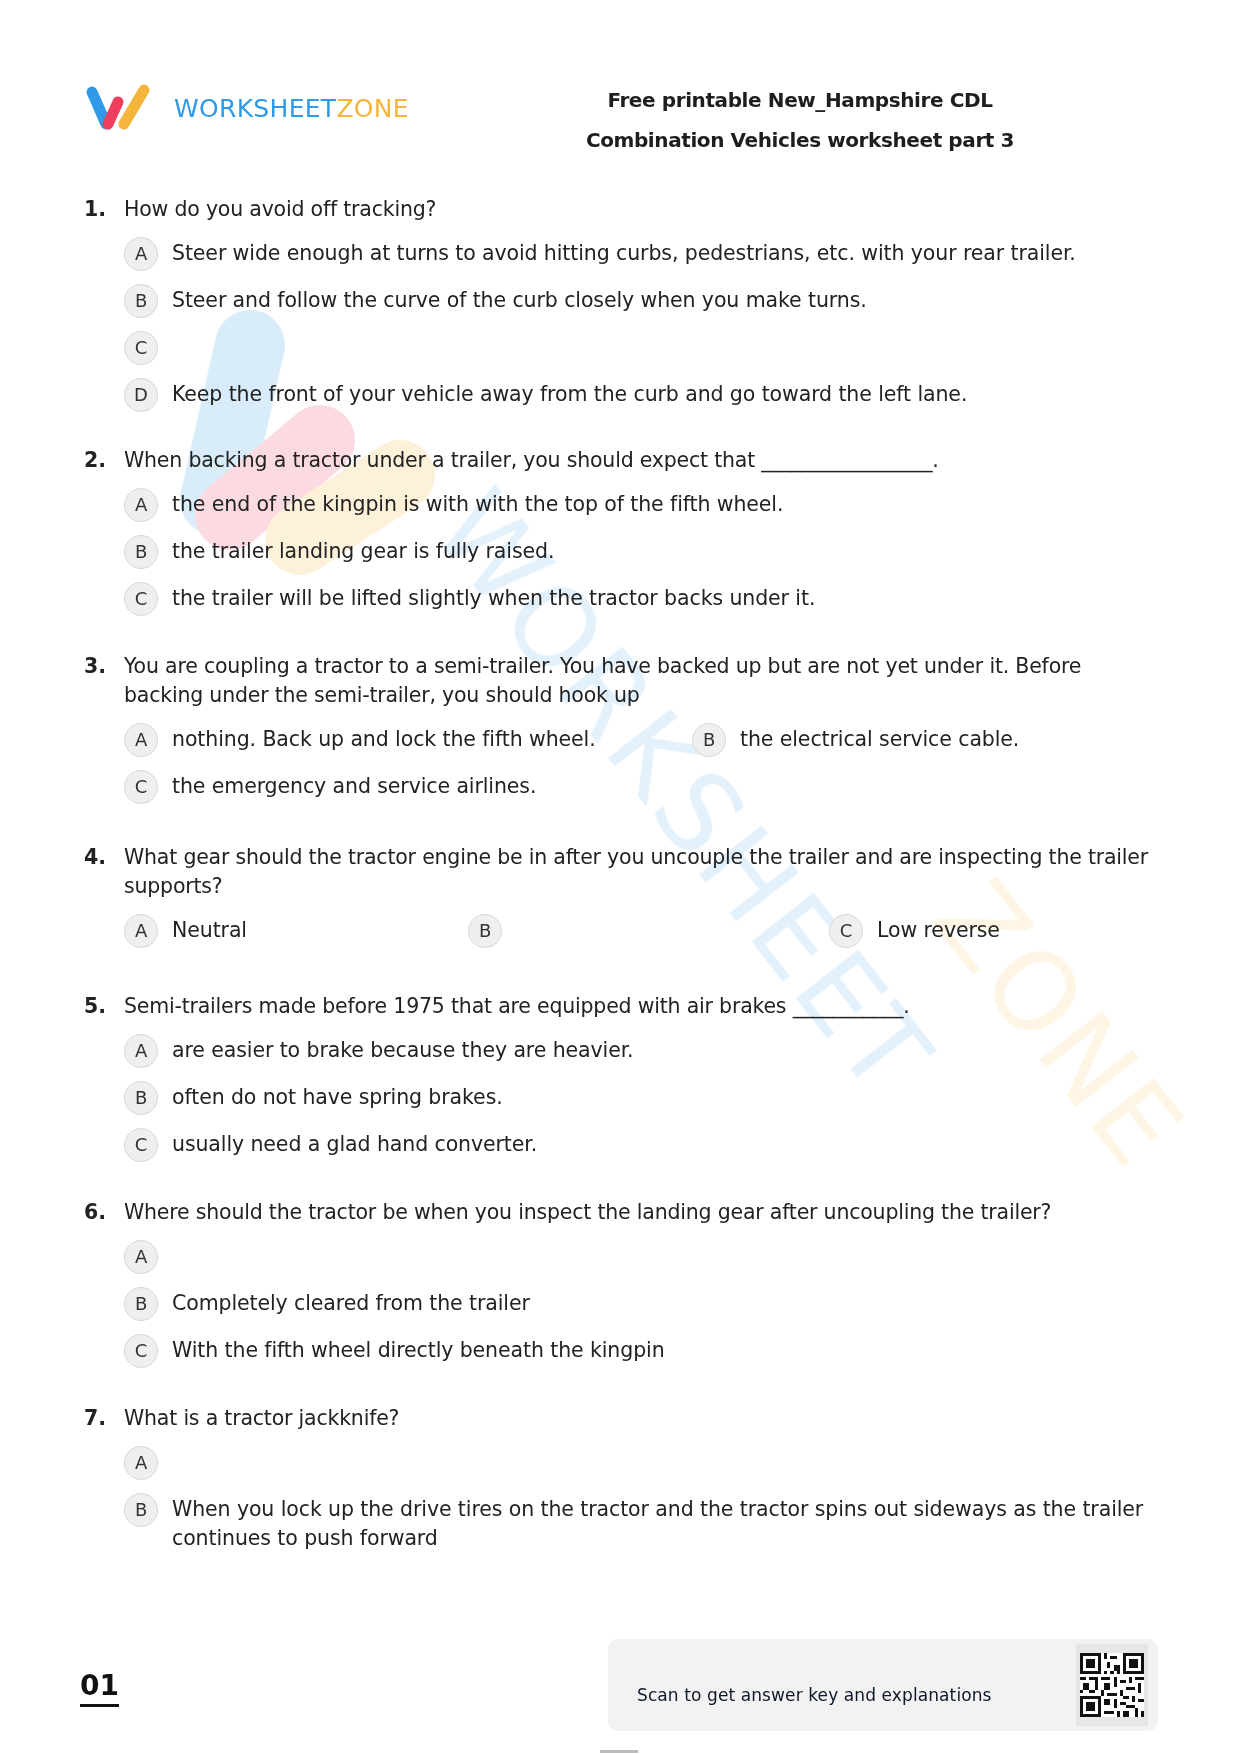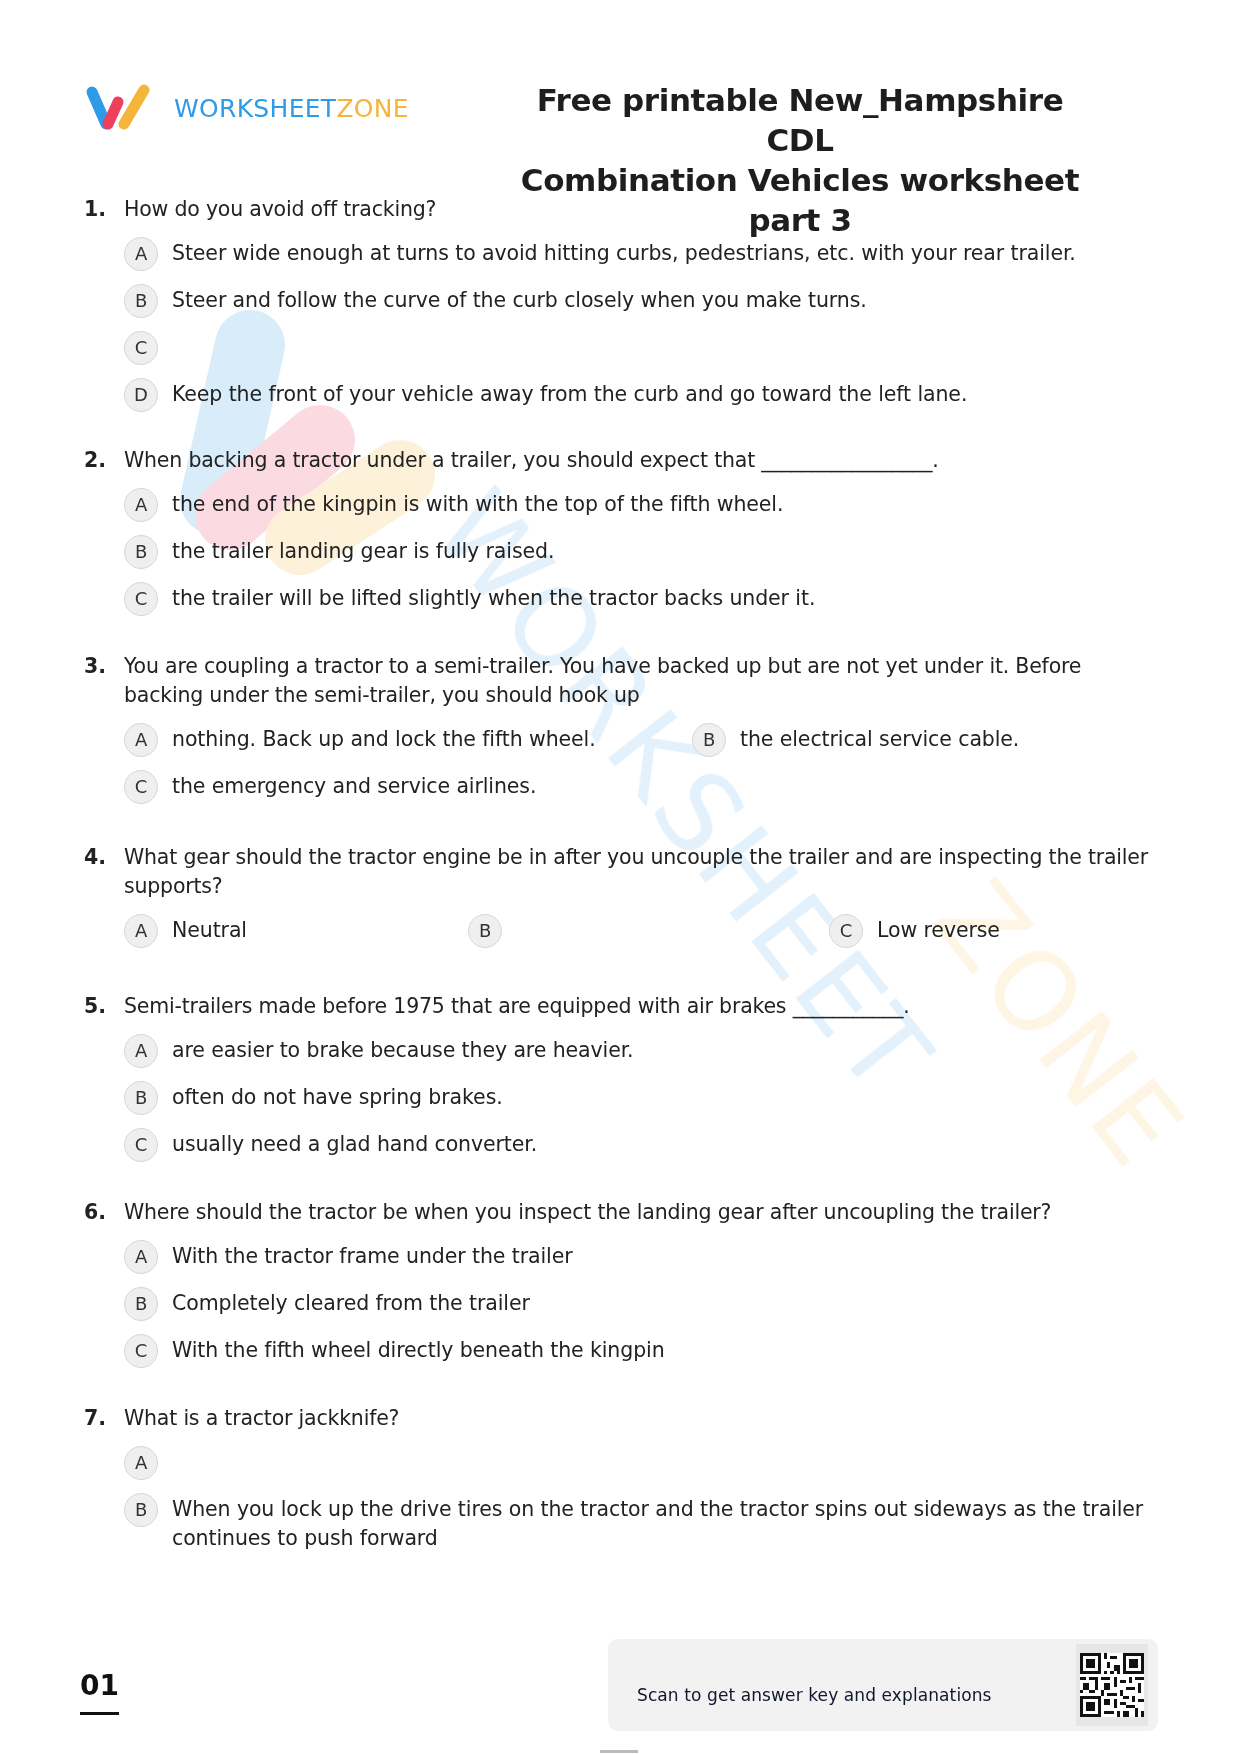--- a/index.html
+++ b/index.html
@@ -10,35 +10,35 @@
     .watermark { position: absolute; left: 0; top: 0; width: 1239px; height: 1754px; pointer-events: none; z-index: 0; }
     .content { position: relative; z-index: 1; }
 
     
     .logo { position: absolute; left: 84px; top: 84px; display: flex; align-items: center; }
     .logo-mark { width: 68px; height: 48px; position: relative; }
     .logo-text { font-family: "DejaVu Sans", sans-serif; font-size: 25px; font-weight: 500; letter-spacing: 0.3px; margin-left: 22px; }
     .logo-text .w { color: #2f9be8; }
     .logo-text .z { color: #f5b43a; }
 
-    .doc-title { position: absolute; left: 520px; top: 80px; width: 560px; text-align: center; font-family: "DejaVu Sans", sans-serif; font-weight: bold; font-size: 31px; line-height: 40px; color: #1e1e1e; letter-spacing: -0.4px; }
+    .doc-title { position: absolute; left: 520px; top: 80px; width: 560px; text-align: center; font-family: "DejaVu Sans", sans-serif; font-weight: bold; font-size: 20px; line-height: 40px; color: #1e1e1e; letter-spacing: -0.4px; }
 
     
     .question { position: absolute; left: 84px; width: 1080px; }
     .q-head { display: flex; font-size: 20.5px; line-height: 29px; color: #222; }
     .q-num { width: 40px; flex: none; font-weight: bold; }
     .q-text { flex: 1; letter-spacing: -0.2px; }
     .options { margin-left: 40px; }
     .opt-row { display: flex; }
     .option { display: flex; align-items: flex-start; font-size: 20.5px; line-height: 29px; margin-top: 15px; letter-spacing: -0.1px; }
     .bubble { flex: none; width: 34px; height: 34px; border-radius: 50%; background: #efefef; border: 1px solid #d6d6d6; font-size: 18px; line-height: 32px; text-align: center; color: #333; margin-top: -2px; margin-right: 14px; }
     .opt-text { flex: 1; }
 
     
-    .page-num { position: absolute; left: 80px; top: 1670px; font-weight: bold; font-size: 28px; color: #111; border-bottom: 3px solid #111; line-height: 32px; padding-bottom: 10px; }
+    .page-num { position: absolute; left: 80px; top: 1670px; font-weight: bold; font-size: 28px; color: #111; border-bottom: 3px solid #111; line-height: 32px; padding-bottom: 2px; }
     .scan-box { position: absolute; left: 608px; top: 1639px; width: 550px; height: 92px; background: #f2f2f2; border-radius: 10px; display: flex; align-items: center; }
     .scan-text { margin-left: 29px; font-size: 17px; color: #0f172a; letter-spacing: 0.1px; margin-top: 20px; }
     .qr { position: absolute; right: 10px; top: 5px; width: 72px; height: 82px; background: #e6e6e6; display: flex; align-items: center; justify-content: center; }
     .bottom-line { position: absolute; left: 600px; top: 1750px; width: 38px; height: 3px; background: #bbbbbb; }
   </style>
 </head>
 <body>
 
 <svg class="watermark" viewBox="0 0 1239 1754" xmlns="http://www.w3.org/2000/svg">
   <g opacity="0.18" stroke-linecap="round">
@@ -182,21 +182,20 @@
   </div>
 
   <div class="question" style="top:1198px;">
     <div class="q-head">
       <span class="q-num">6.</span>
       <span class="q-text">Where should the tractor be when you inspect the landing gear after uncoupling the trailer?</span>
     </div>
     <div class="options">
       <div class="option">
           <span class="bubble">A</span>
-          <span class="opt-text">With the tractor frame under the trailer</span>
         </div>
       <div class="option">
           <span class="bubble">B</span>
           <span class="opt-text">Completely cleared from the trailer</span>
         </div>
       <div class="option">
           <span class="bubble">C</span>
           <span class="opt-text">With the fifth wheel directly beneath the kingpin</span>
         </div>
     </div>

